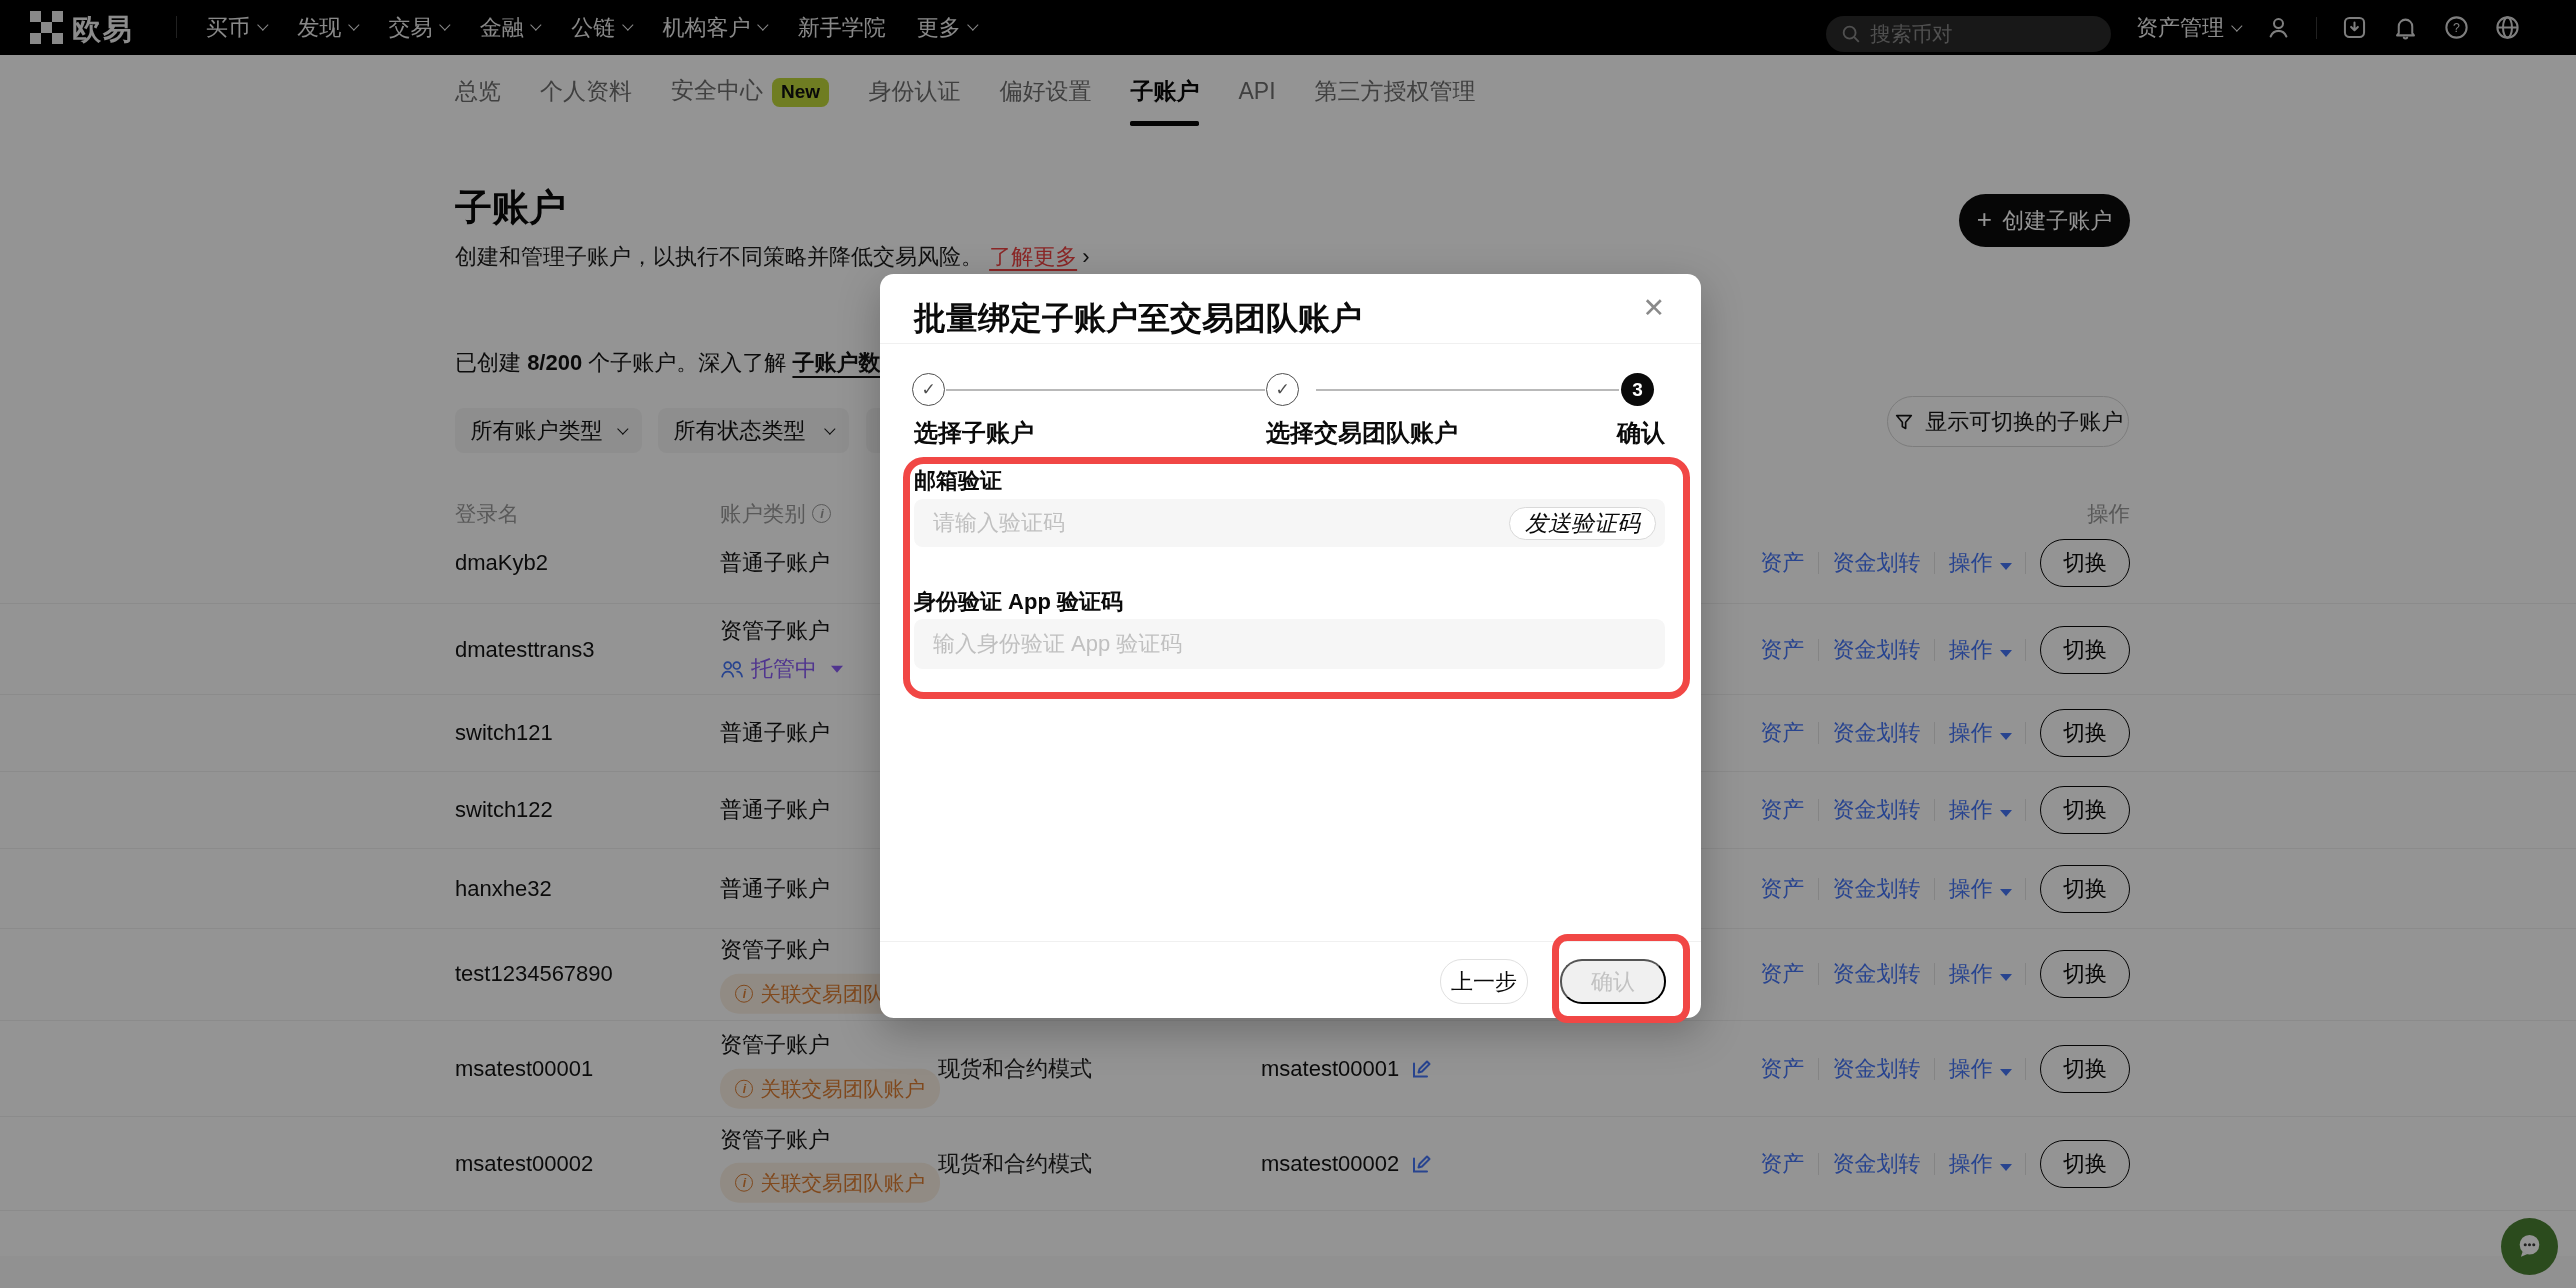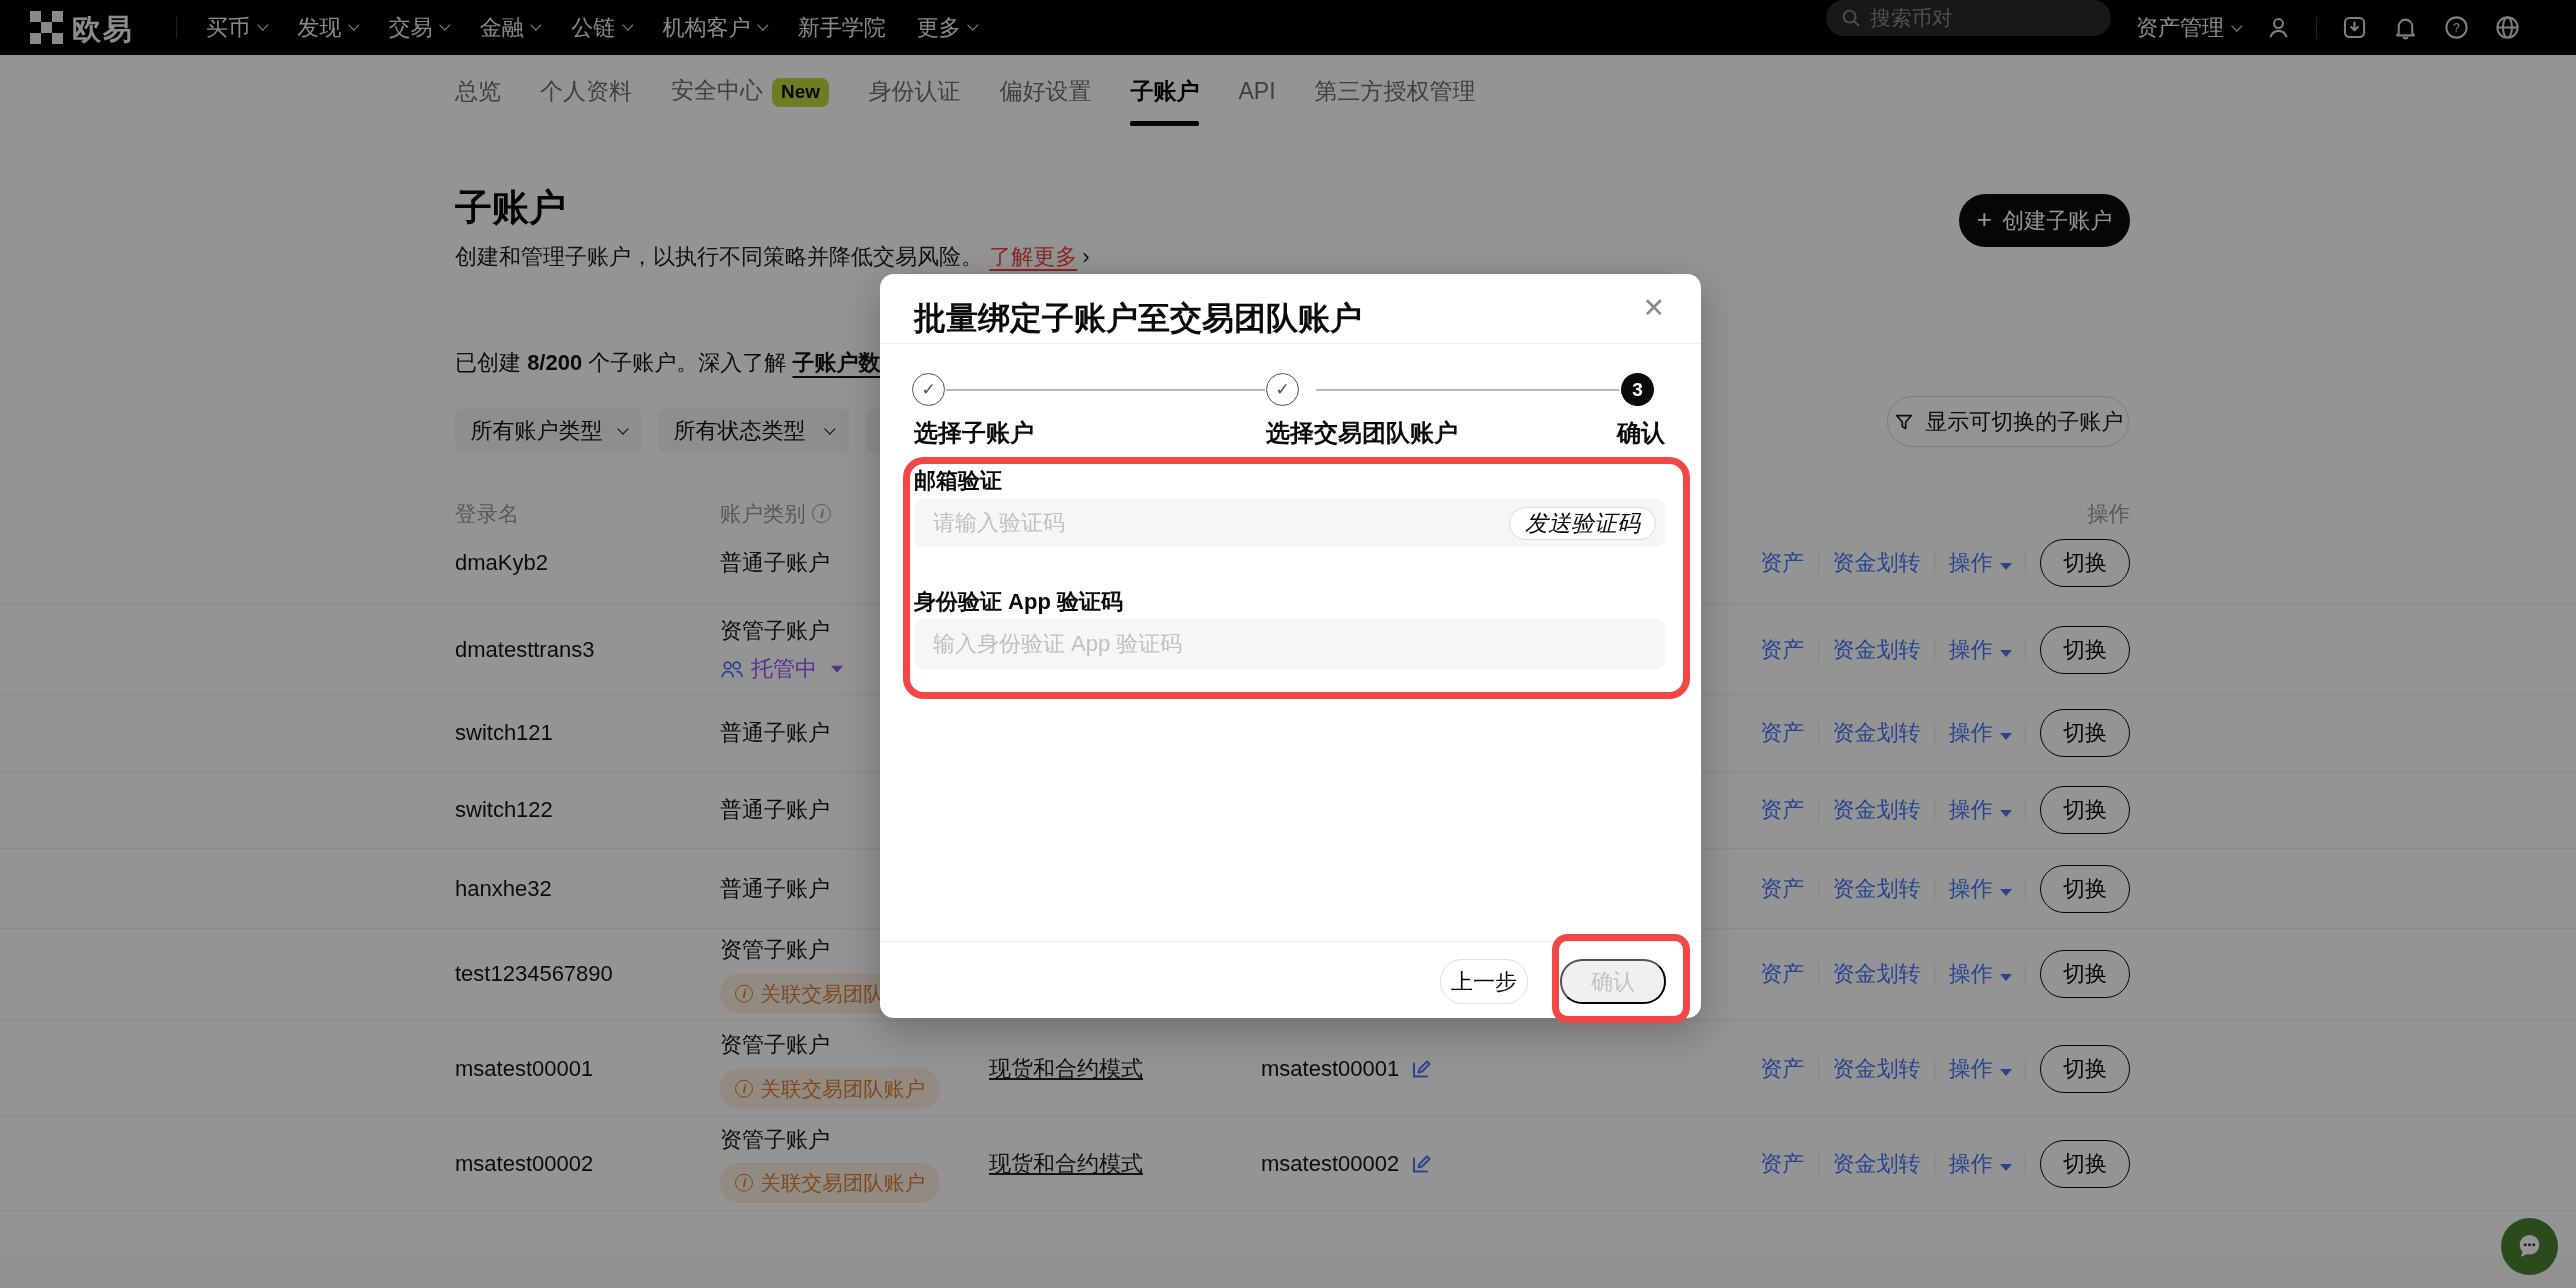--- a/index.html
+++ b/index.html
@@ -11,21 +11,21 @@
   .logo-icon { position:absolute; left:30px; top:11px; width:33px; height:33px; display:grid;
     grid-template-columns:repeat(3,1fr); grid-template-rows:repeat(3,1fr); }
   .logo-icon b { background:transparent; }
   .logo-icon b.f { background:#ececec; }
   .logo-text { position:absolute; left:72px; top:10.3px; font-size:29px; font-weight:bold; color:#f2f2f2; letter-spacing:1.7px; }
   .nav-sep { position:absolute; left:176px; top:16.3px; width:0.9px; height:22px; background:#3a3a3a; }
   .nav-menu { position:absolute; left:206px; top:0; height:55px; display:flex; align-items:center; gap:31px; }
   .nav-item { display:flex; align-items:center; color:#ececec; font-size:22px; cursor:pointer; white-space:nowrap; }
   .chev { display:inline-block; width:7.7px; height:7.7px; border-right:1.7px solid currentColor; border-bottom:1.7px solid currentColor;
     transform:rotate(45deg); margin-left:8.6px; margin-top:-5.1px; }
-  .nav-search { position:absolute; left:1826px; top:0; width:285px; height:36px; background:#2a2a2a; border-radius:18px;
+  .nav-search { position:absolute; left:1826px; top:16px; width:285px; height:36px; background:#2a2a2a; border-radius:18px;
     display:flex; align-items:center; padding:0 13.7px; gap:8.6px; }
   .nav-search input { background:transparent; border:none; outline:none; color:#e5e5e5; font-size:20.6px; width:206px;
     font-family:inherit; }
   .nav-search input::placeholder { color:#8a8a8a; }
   .nav-assets { position:absolute; left:2136px; top:0; height:55px; display:flex; align-items:center; color:#f0f0f0; font-size:22px; }
   .nav-icons { position:absolute; left:2265px; top:0; height:55px; display:flex; align-items:center; gap:24px; }
   .nav-icons svg { display:block; }
   .nav-icon-sep { width:0.9px; height:22px; background:#3a3a3a; }
 
   
@@ -69,21 +69,21 @@
     align-items:center; justify-content:center; font-size:13px; font-weight:bold; }
   .info-i::after { content:"i"; }
 
   .row { position:absolute; left:0; width:2576px; border-bottom:0.9px solid #f0f0f0; }
   .r0 { top:522px; height:82px; } .r1 { top:605px; height:90px; } .r2 { top:695px; height:77px; }
   .r3 { top:772px; height:77px; } .r4 { top:849px; height:80px; } .r5 { top:928px; height:93px; }
   .r6 { top:1022px; height:95px; } .r7 { top:1117px; height:94px; }
   .cell { position:absolute; top:50%; transform:translateY(-50%); font-size:22px; color:#141414; }
   .c-login { left:455px; }
   .c-cat { left:720px; display:flex; flex-direction:column; gap:8.6px; }
-  .c-trade { left:989px; color:#222;text-decoration:underline; }
+  .c-trade { left:938px; color:#222; }
   .c-remark { left:1261px; display:flex; align-items:center; gap:10.3px; }
   .c-toggle { left:1528px; }
   .c-actions { right:446px; display:flex; align-items:center; gap:13.7px; }
   .link { color:#4575f6; cursor:pointer; white-space:nowrap; }
   .act-sep { width:0.9px; height:22px; background:#e3e3e3; }
   .tri { display:inline-block; width:0; height:0; border-left:6px solid transparent; border-right:6px solid transparent;
     border-top:7.7px solid currentColor; margin-left:6.9px; }
   .switch-btn { border:1.7px solid #0a0a0a; border-radius:24px; height:48px; padding:0 22px; display:flex; align-items:center;
     font-size:22px; color:#0a0a0a; background:#fff; cursor:pointer; }
   .custody { display:flex; align-items:center; gap:6.9px; font-size:22px; color:#8b5cf6; cursor:pointer; }

